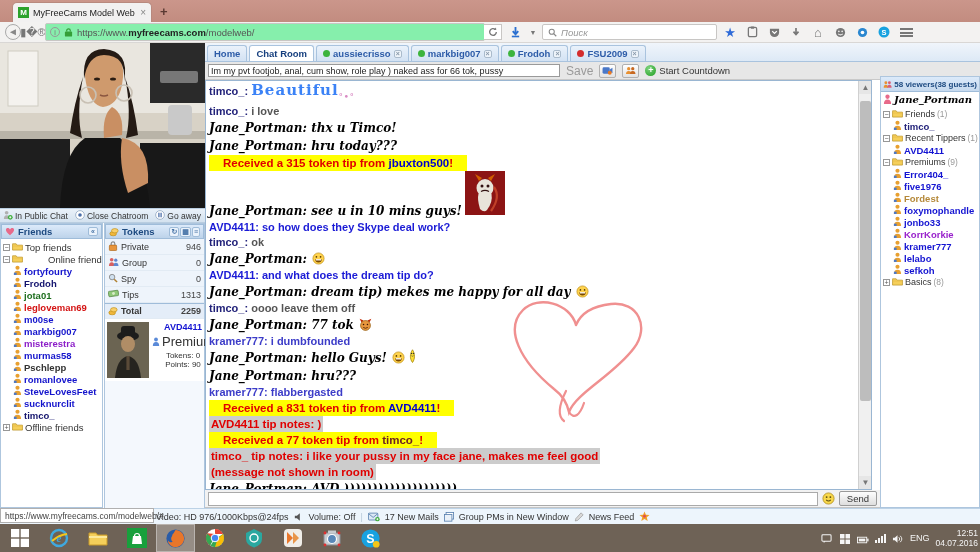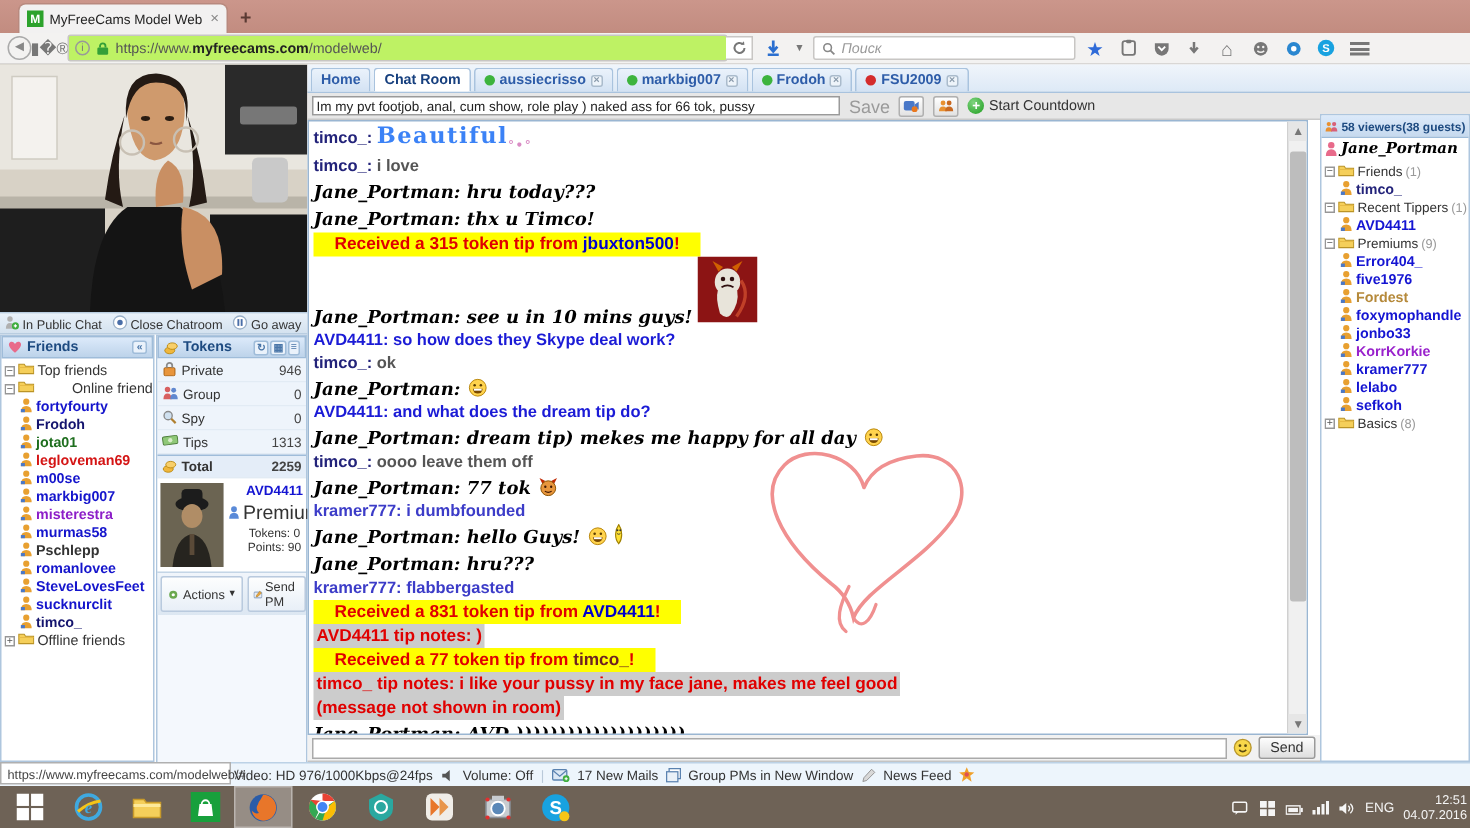--- a/index.html
+++ b/index.html
@@ -8,21 +8,21 @@
   
   .btabbar{position:absolute;left:0;top:0;width:980px;height:22px;background:linear-gradient(#cb968b,#c28c80)}
   .btab{position:absolute;left:12px;top:2px;width:140px;height:20px;background:#f2f1f1;border-radius:5px 5px 0 0;border:1px solid #b8897e;border-bottom:none;display:flex;align-items:center;padding:0 5px;gap:4px}
   .btab .fav{width:11px;height:11px;background:#2ca22c;color:#fff;font-size:8px;font-weight:bold;text-align:center;line-height:11px;flex:0 0 11px}
   .btab .ttl{font-size:9px;color:#222;white-space:nowrap;overflow:hidden;flex:1}
   .btab .x{font-size:10px;color:#888}
   .newtab{position:absolute;left:160px;top:4px;color:#5a3a33;font-size:13px;font-weight:bold}
   .bnav{position:absolute;left:0;top:22px;width:980px;height:21px;background:#f3f2f1;border-bottom:1px solid #d9d7d5;display:flex;align-items:center;gap:4px;padding:0 5px}
   .navbtn{width:16px;height:16px;display:flex;align-items:center;justify-content:center;color:#777;font-size:11px}
   .backcir{width:16px;height:16px;border:1px solid #aaa;border-radius:50%;color:#888;font-size:10px;text-align:center;line-height:14px}
-  .urlfield{height:16px;width:440px;background:#bef264;border:1px solid #c8c6c4;border-radius:2px;display:flex;align-items:center;gap:4px;padding:8px 4px;font-size:9.5px;color:#555}
+  .urlfield{height:16px;width:440px;background:#86efac;border:1px solid #c8c6c4;border-radius:2px;display:flex;align-items:center;gap:4px;padding:8px 4px;font-size:9.5px;color:#555}
   .urlfield .host{color:#222;font-weight:bold}
   .lock{width:9px;height:9px}
   .icir{width:10px;height:10px;border:1px solid #999;border-radius:50%;font-size:7px;color:#777;text-align:center;line-height:9px}
   .reloadbox{height:16px;width:18px;border:1px solid #c8c6c4;border-left:none;background:#fff;display:flex;align-items:center;justify-content:center;margin-left:-5px}
   .searchfield{height:16px;width:175px;background:#fff;border:1px solid #c8c6c4;border-radius:2px;display:flex;align-items:center;gap:4px;padding:0 5px;font-size:9.5px;color:#999;font-style:italic}
   .toolico{width:18px;height:16px;display:flex;align-items:center;justify-content:center}
   .hamb{width:13px;height:9px;border-top:2px solid #777;border-bottom:2px solid #777;position:relative}
   .hamb::after{content:"";position:absolute;left:0;top:2.5px;width:13px;height:2px;background:#777}
   
   .video{position:absolute;left:0;top:43px;width:205px;height:165px;overflow:hidden;background:#cfc8bd}
@@ -454,37 +454,20 @@
           <svg width="8" height="9" viewBox="0 0 10 11">
               <circle cx="5" cy="3" r="2.4" fill="#5a8ad8"></circle>
               <path d="M1 11 Q1 6 5 6 Q9 6 9 11 Z" fill="#5a8ad8"></path>
             </svg>
           <span style="font-size:13px">Premium</span>
         </div>
         <div style="margin-top:2px">Tokens: 0</div>
         <div>Points: 90</div>
       </div>
     </div>
-    <div class="cardbtns">
-      <span class="minibtn">
-        <svg width="9" height="9" viewBox="0 0 10 10">
-            <circle cx="5" cy="5" r="3" fill="#6aa84f"></circle>
-            <circle cx="5" cy="5" r="1.2" fill="#fff"></circle>
-          </svg>
-        <span>Actions</span>
-          <span style="font-size:6px">▼</span>
-      </span>
-      <span class="minibtn">
-        <svg width="9" height="9" viewBox="0 0 10 10">
-            <rect x="0.5" y="2" width="9" height="6.5" rx="1" fill="#e8edf4" stroke="#7a94b8"></rect>
-            <path d="M7 1 L9 3 L5 7 L3 7.5 L3.5 5.5 Z" fill="#e8a43c" stroke="#9a7018" stroke-width="0.5"></path>
-          </svg>
-        <span>Send PM</span>
-      </span>
-    </div>
   </div>
 
   <div class="mtabs" id="mfc-tabs">
       <div class="mtab">
         <span>Home</span>
       </div>
       <div class="mtab active">
         <span>Chat Room</span>
       </div>
       <div class="mtab">
@@ -530,22 +513,22 @@
     <span class="cdown">
       <span class="greencir">+</span>
       <span>Start Countdown</span>
     </span>
   </div>
 
   <div class="chat">
     <div class="chatinner" id="chatlog">
         <div class="msg"><span class="uname" style="color: rgb(35, 35, 122);">timco_: </span><span class="beautiful">Beautiful</span></div>
         <div class="msg"><span class="uname" style="color: rgb(35, 35, 122);">timco_: </span><span style="color: rgb(85, 85, 85);">i love</span></div>
+        <div class="msg model"><span class="uname">Jane_Portman: </span><span>thx u Timco!</span></div>
         <div class="msg model"><span class="uname">Jane_Portman: </span><span>hru today???</span></div>
-        <div class="msg model"><span class="uname">Jane_Portman: </span><span>thx u Timco!</span></div>
         <div class="tipline"><span>Received a 315 token tip from </span><span style="color: rgb(0, 0, 204);">jbuxton500</span><span>!</span></div>
         <div class="msg model"><span class="uname">Jane_Portman: </span><span>see u in 10 mins guys!</span><span class="chatimg"><svg width="40" height="44" viewBox="0 0 40 44">
               <rect width="40" height="44" fill="#8c1414"></rect>
               <path d="M14 10 L10 3 L17 7 Z" fill="#d06000"></path>
               <path d="M26 10 L30 3 L23 7 Z" fill="#d06000"></path>
               <ellipse cx="20" cy="17" rx="8.5" ry="9" fill="#e8e4da"></ellipse>
               <path d="M15 38 Q12 28 13.5 23 L26.5 23 Q28 31 22 39 Q19 42 15 38" fill="#e8e4da"></path>
               <circle cx="17" cy="15" r="1.5" fill="#301010"></circle>
               <circle cx="23" cy="15" r="1.5" fill="#301010"></circle>
               <path d="M16 20.5 q4 -2.4 8 0" stroke="#301010" stroke-width="1.2" fill="none"></path>

